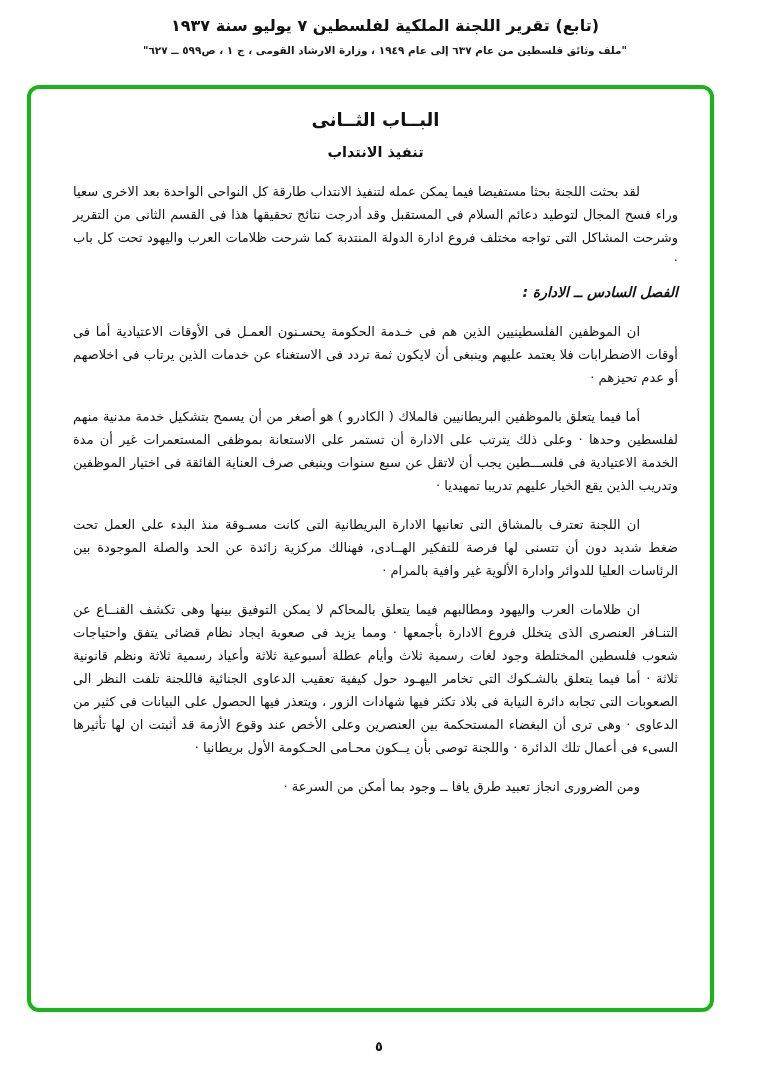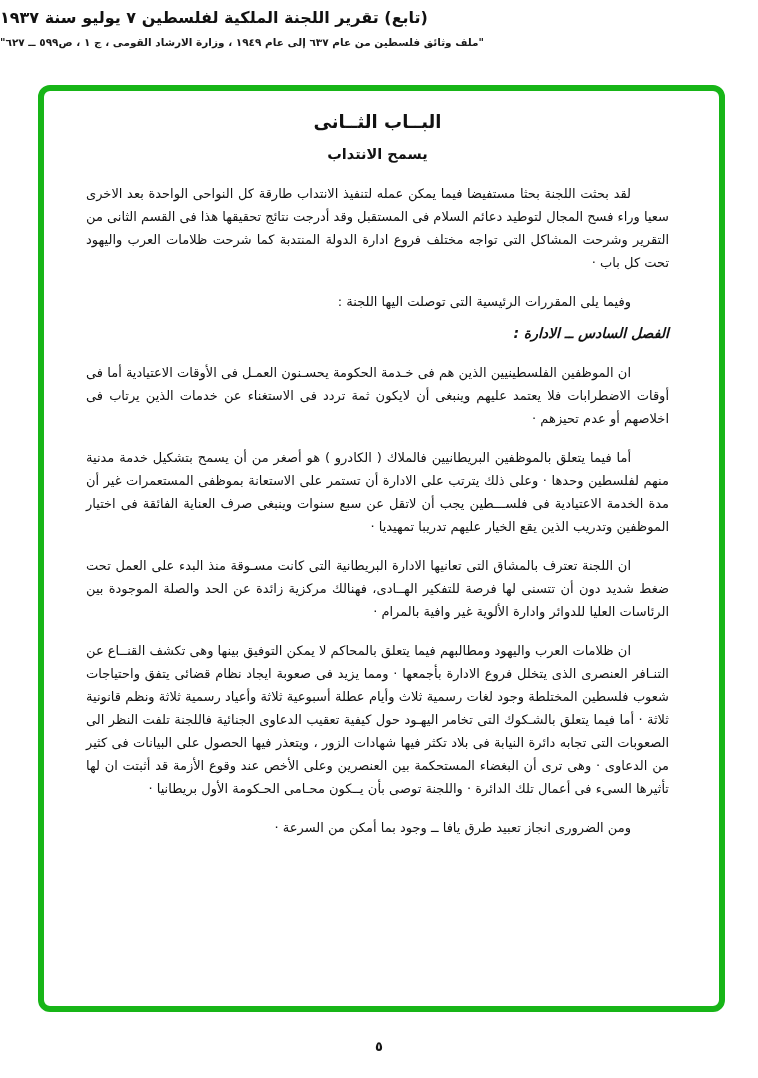--- a/index.html
+++ b/index.html
@@ -7,42 +7,42 @@
     position: relative;
     width: 758px;
     height: 1078px;
     margin: 0 auto;
     background: #ffffff;
     font-family: "DejaVu Sans", sans-serif;
     color: #121212;
     direction: rtl;
     overflow: hidden;
   }
-  .header { text-align: left; padding-top: 8px; }
+  .header { text-align: center; padding-top: 16px; margin-left: 12px; }
   .header-title {
     font-size: 16px;
     font-weight: bold;
     letter-spacing: 0.2px;
   }
   .header-source {
     font-size: 10.5px;
     font-weight: bold;
     margin-top: 9px;
     color: #1a1a1a;
   }
   .frame {
     position: absolute;
-    left: 38px;
+    left: 27px;
     top: 85px;
     width: 687px;
     height: 927px;
     box-sizing: border-box;
-    border: 6px solid #4c1d95;
+    border: 4px solid #4c1d95;
     border-radius: 12px;
-    padding: 20px 50px 10px 42px;
+    padding: 20px 32px 10px 42px;
     overflow: hidden;
   }
   .chapter-title {
     text-align: center;
     font-size: 18px;
     font-weight: bold;
     margin: 0 0 14px 0;
   }
   .chapter-subtitle {
     text-align: center;
@@ -82,25 +82,24 @@
 
 <div class="page">
 
   <div class="header">
     <div class="header-title">(تابع) تقرير اللجنة الملكية لفلسطين ٧ يوليو سنة ١٩٣٧</div>
     <div class="header-source">"ملف وثائق فلسطين من عام ٦٣٧ إلى عام ١٩٤٩ ، وزارة الارشاد القومى ، ج ١ ، ص٥٩٩ ــ ٦٢٧"</div>
   </div>
 
   <div class="frame" style="border-color: rgb(23, 181, 23);">
     <div class="chapter-title">البــاب الثــانى</div>
-    <div class="chapter-subtitle">يسمح الانتداب</div>
+    <div class="chapter-subtitle">تنفيذ الانتداب</div>
 
     <div class="blocks">
       <p class="para">لقد بحثت اللجنة بحثا مستفيضا فيما يمكن عمله لتنفيذ الانتداب طارقة كل النواحى الواحدة بعد الاخرى سعيا وراء فسح المجال لتوطيد دعائم السلام فى المستقبل وقد أدرجت نتائج تحقيقها هذا فى القسم الثانى من التقرير وشرحت المشاكل التى تواجه مختلف فروع ادارة الدولة المنتدبة كما شرحت ظلامات العرب واليهود تحت كل باب ·</p>
-      <p class="para">وفيما يلى المقررات الرئيسية التى توصلت اليها اللجنة :</p>
       <h3 class="section">الفصل السادس ــ الادارة :</h3>
       <p class="para">ان الموظفين الفلسطينيين الذين هم فى خـدمة الحكومة يحسـنون العمـل فى الأوقات الاعتيادية أما فى أوقات الاضطرابات فلا يعتمد عليهم وينبغى أن لايكون ثمة تردد فى الاستغناء عن خدمات الذين يرتاب فى اخلاصهم أو عدم تحيزهم ·</p>
       <p class="para">أما فيما يتعلق بالموظفين البريطانيين فالملاك ( الكادرو ) هو أصغر من أن يسمح بتشكيل خدمة مدنية منهم لفلسطين وحدها · وعلى ذلك يترتب على الادارة أن تستمر على الاستعانة بموظفى المستعمرات غير أن مدة الخدمة الاعتيادية فى فلســـطين يجب أن لاتقل عن سبع سنوات وينبغى صرف العناية الفائقة فى اختيار الموظفين وتدريب الذين يقع الخيار عليهم تدريبا تمهيديا ·</p>
       <p class="para">ان اللجنة تعترف بالمشاق التى تعانيها الادارة البريطانية التى كانت مسـوقة منذ البدء على العمل تحت ضغط شديد دون أن تتسنى لها فرصة للتفكير الهــادى، فهنالك مركزية زائدة عن الحد والصلة الموجودة بين الرئاسات العليا للدوائر وادارة الألوية غير وافية بالمرام ·</p>
       <p class="para">ان ظلامات العرب واليهود ومطالبهم فيما يتعلق بالمحاكم لا يمكن التوفيق بينها وهى تكشف القنــاع عن التنـافر العنصرى الذى يتخلل فروع الادارة بأجمعها · ومما يزيد فى صعوبة ايجاد نظام قضائى يتفق واحتياجات شعوب فلسطين المختلطة وجود لغات رسمية ثلاث وأيام عطلة أسبوعية ثلاثة وأعياد رسمية ثلاثة ونظم قانونية ثلاثة · أما فيما يتعلق بالشـكوك التى تخامر اليهـود حول كيفية تعقيب الدعاوى الجنائية فاللجنة تلفت النظر الى الصعوبات التى تجابه دائرة النيابة فى بلاد تكثر فيها شهادات الزور ، ويتعذر فيها الحصول على البيانات فى كثير من الدعاوى · وهى ترى أن البغضاء المستحكمة بين العنصرين وعلى الأخص عند وقوع الأزمة قد أثبتت ان لها تأثيرها السىء فى أعمال تلك الدائرة · واللجنة توصى بأن يــكون محـامى الحـكومة الأول بريطانيا ·</p>
       <p class="para">ومن الضرورى انجاز تعبيد طرق يافا ــ وجود بما أمكن من السرعة ·</p>
     </div>
   </div>
 
   <div class="page-number">٥</div>

